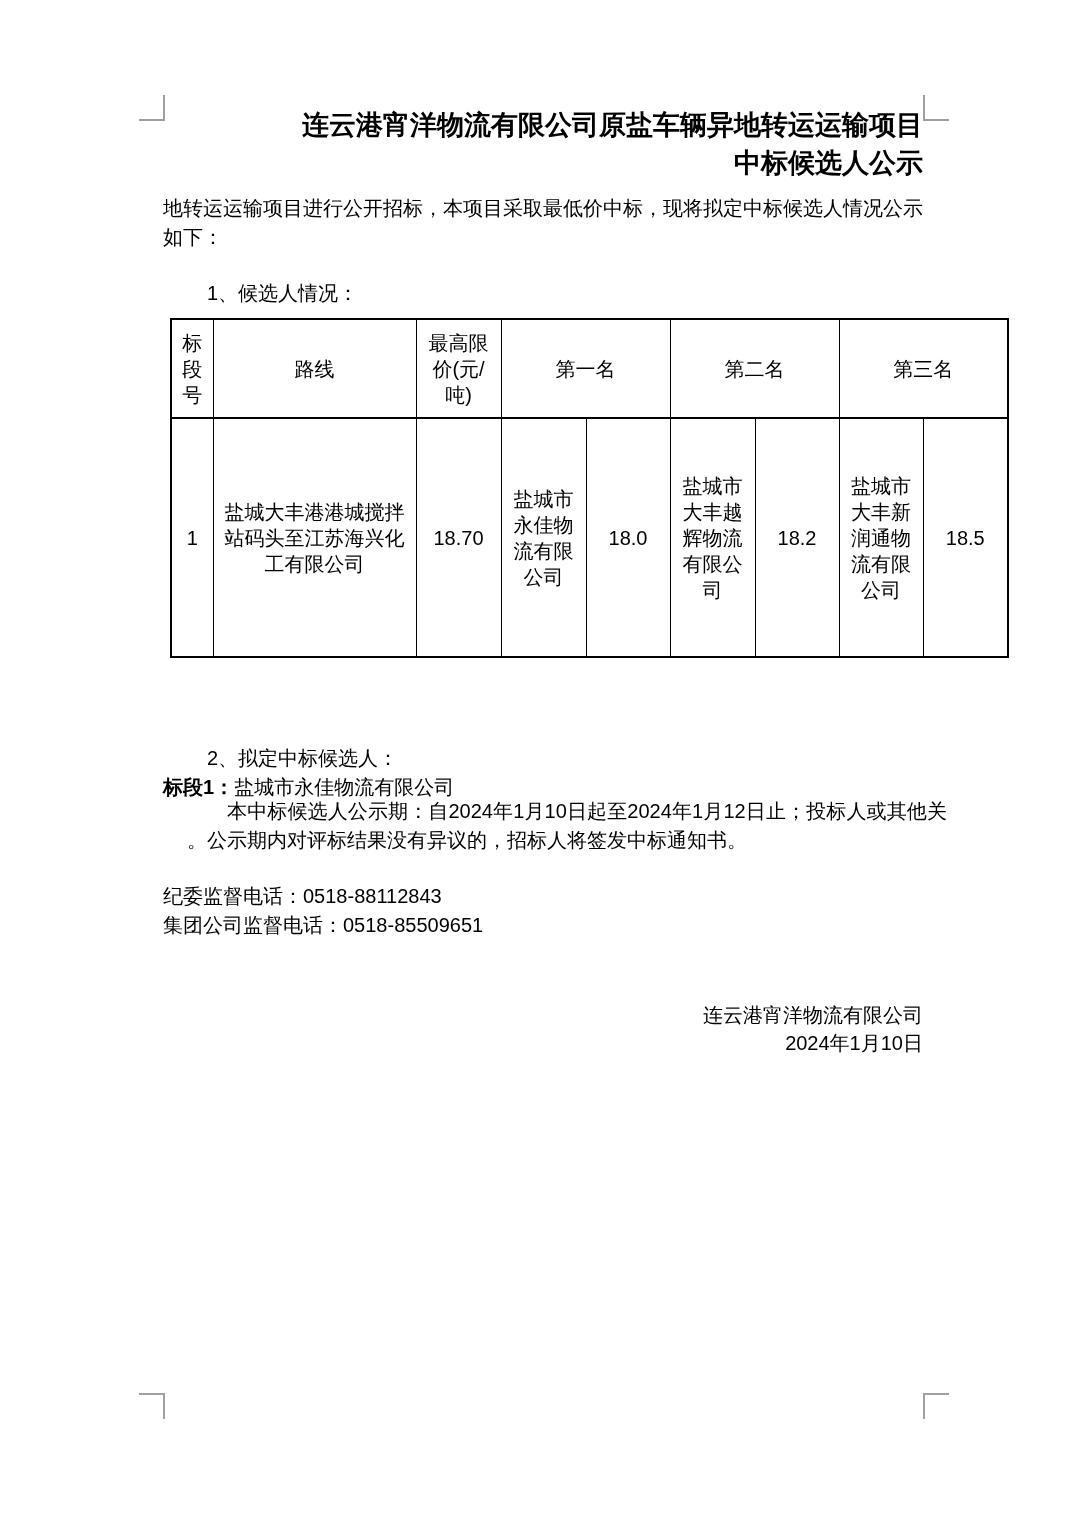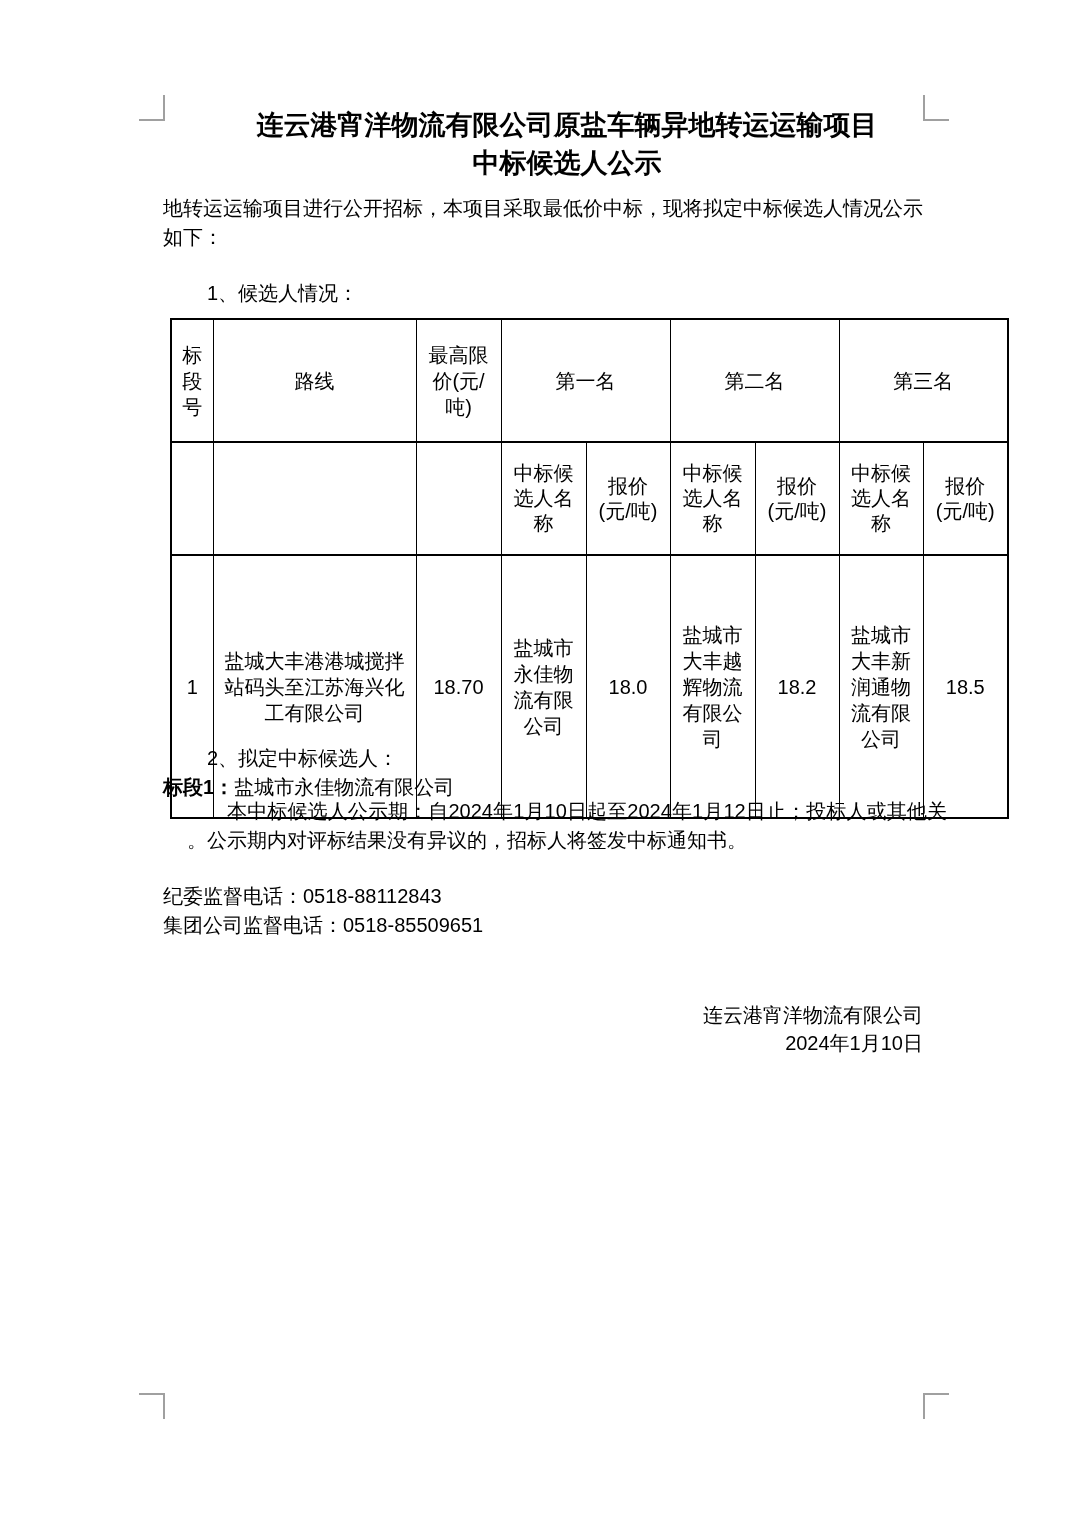--- a/index.html
+++ b/index.html
@@ -9,21 +9,21 @@
     -webkit-font-smoothing:antialiased;
   }
   .block{position:absolute;left:163px;width:760px;font-size:20px;line-height:28.5px;}
   
   .crop{position:absolute;width:24px;height:24px;}
   .crop-tl{left:139px;top:95px;border-right:2px solid #a0a0a0;border-bottom:2px solid #a0a0a0;}
   .crop-tr{left:923px;top:95px;border-left:2px solid #a0a0a0;border-bottom:2px solid #a0a0a0;}
   .crop-bl{left:139px;top:1393px;border-right:2px solid #a0a0a0;border-top:2px solid #a0a0a0;}
   .crop-br{left:923px;top:1393px;border-left:2px solid #a0a0a0;border-top:2px solid #a0a0a0;}
   
-  .title{top:106px;text-align:center;font-weight:bold;font-size:27px;line-height:38px;padding-left:48px;width:712px;}
+  .title{top:106px;text-align:right;font-weight:bold;font-size:27px;line-height:38px;padding-left:48px;width:712px;}
   
   .indent2{text-indent:2em;}
   .indent-list{text-indent:2.2em;}
   .line-j{text-align:justify;text-align-last:justify;}
   .intro{top:194px;}
   .sec1{top:279px;}
   .sec2{top:744px;}
   .winner{top:773px;}
   .winner b{font-weight:bold;}
   .notice{top:797px;margin-left:24px;}
@@ -32,21 +32,21 @@
   .sig-company{top:1001px;text-align:right;}
   .sig-date{top:1029px;text-align:right;}
   
   .tbl-wrap{position:absolute;left:170px;top:318px;}
   table{border-collapse:collapse;table-layout:fixed;width:837px;border:2px solid #000;}
   td{border:1px solid #000;text-align:center;vertical-align:middle;
      font-size:20px;line-height:26px;padding:0 8px;word-break:break-all;overflow:hidden;}
   tr.hr1 td{border-bottom:2px solid #000;height:89px;}
   tr.hr2 td{border-bottom:2px solid #000;height:79px;line-height:25px;}
   tr.dr td{height:229px;}
-  td.seg{padding:16px 2px;}
+  td.seg{padding:4px 2px;}
   td.route{padding:0 8px;}
 </style>
 </head>
 <body>
 
 <div class="crop crop-tl"></div>
 <div class="crop crop-tr"></div>
 <div class="crop crop-bl"></div>
 <div class="crop crop-br"></div>
 
@@ -77,31 +77,20 @@
     </colgroup>
     <tbody>
         <tr class="hr1">
       <td class="seg">标段号</td>
       <td>路线</td>
       <td>最高限价(元/吨)</td>
       <td colspan="2">第一名</td>
       <td colspan="2">第二名</td>
       <td colspan="2">第三名</td>
     </tr>
-    <tr class="hr2">
-      <td class="seg"></td>
-      <td></td>
-      <td></td>
-      <td>中标候选人名称</td>
-      <td>报价(元/吨)</td>
-      <td>中标候选人名称</td>
-      <td>报价(元/吨)</td>
-      <td>中标候选人名称</td>
-      <td>报价(元/吨)</td>
-    </tr>
     <tr class="dr">
       <td class="seg">1</td>
       <td class="route">盐城大丰港港城搅拌站码头至江苏海兴化工有限公司</td>
       <td>18.70</td>
       <td>盐城市永佳物流有限公司</td>
       <td>18.0</td>
       <td>盐城市大丰越辉物流有限公司</td>
       <td>18.2</td>
       <td>盐城市大丰新润通物流有限公司</td>
       <td>18.5</td>

